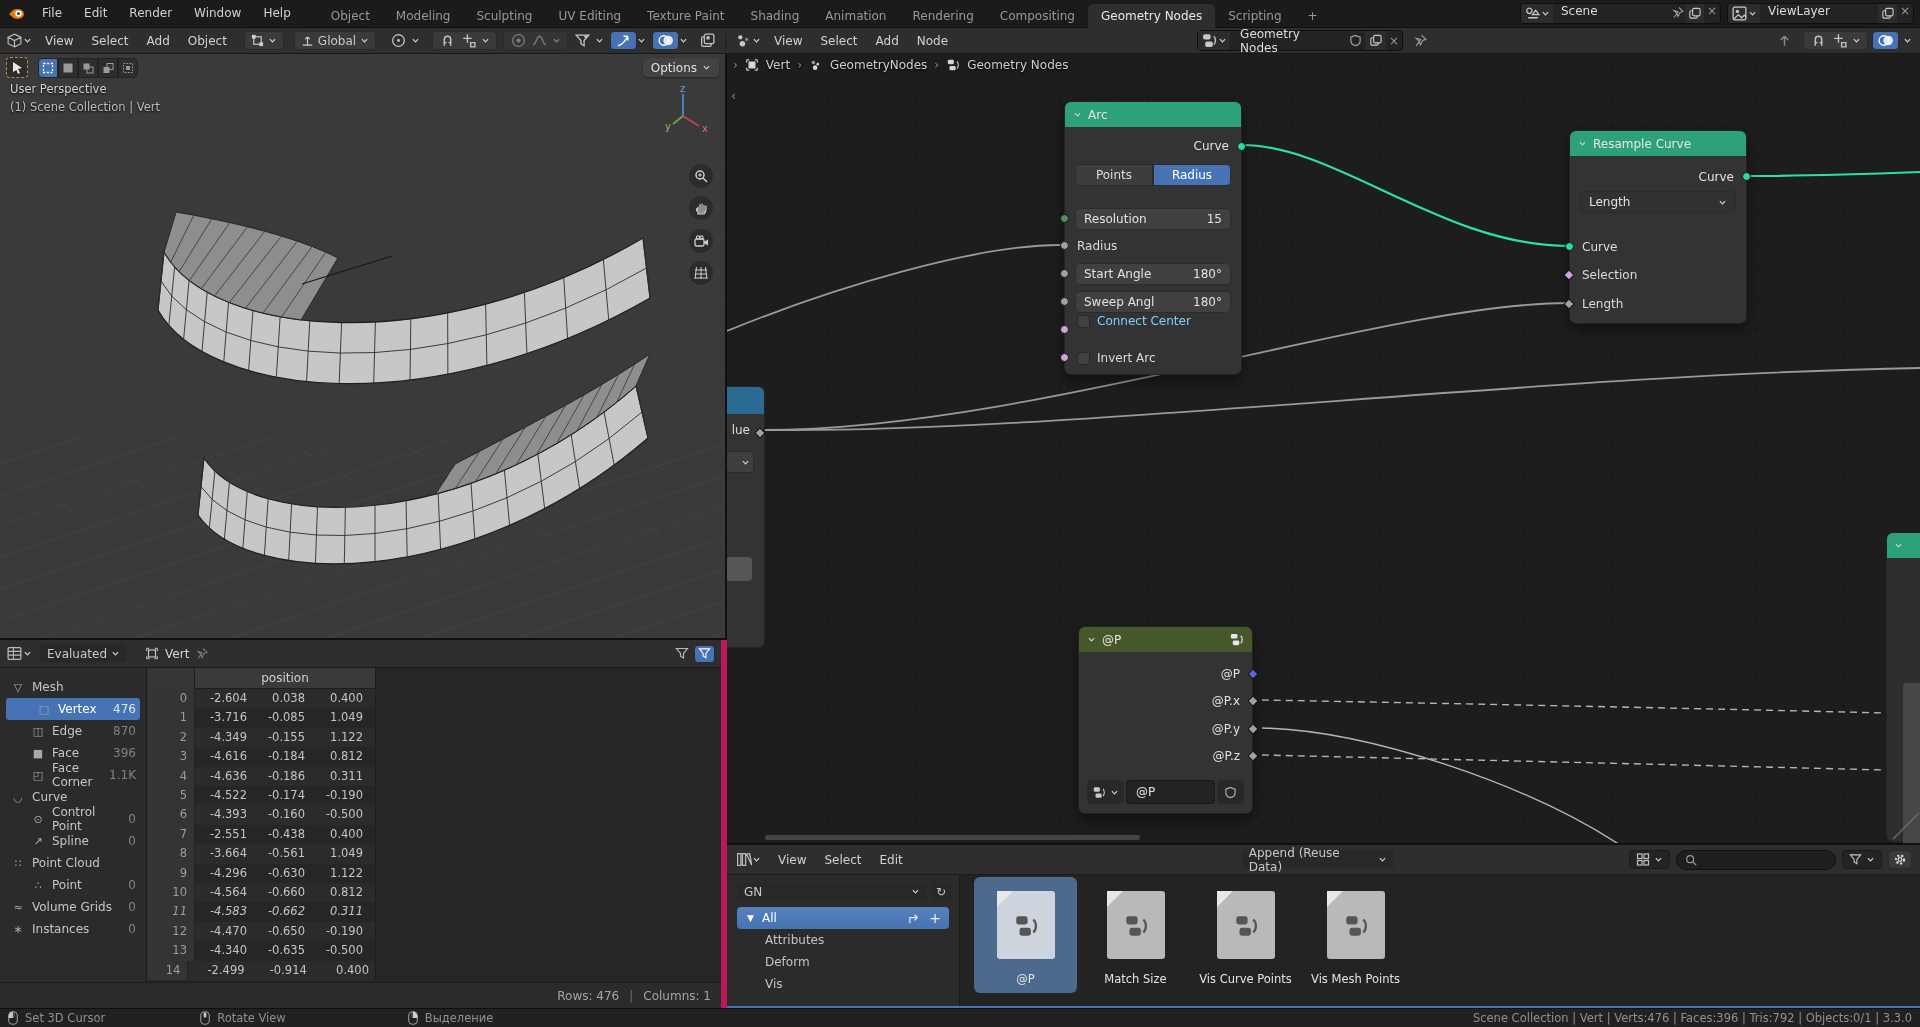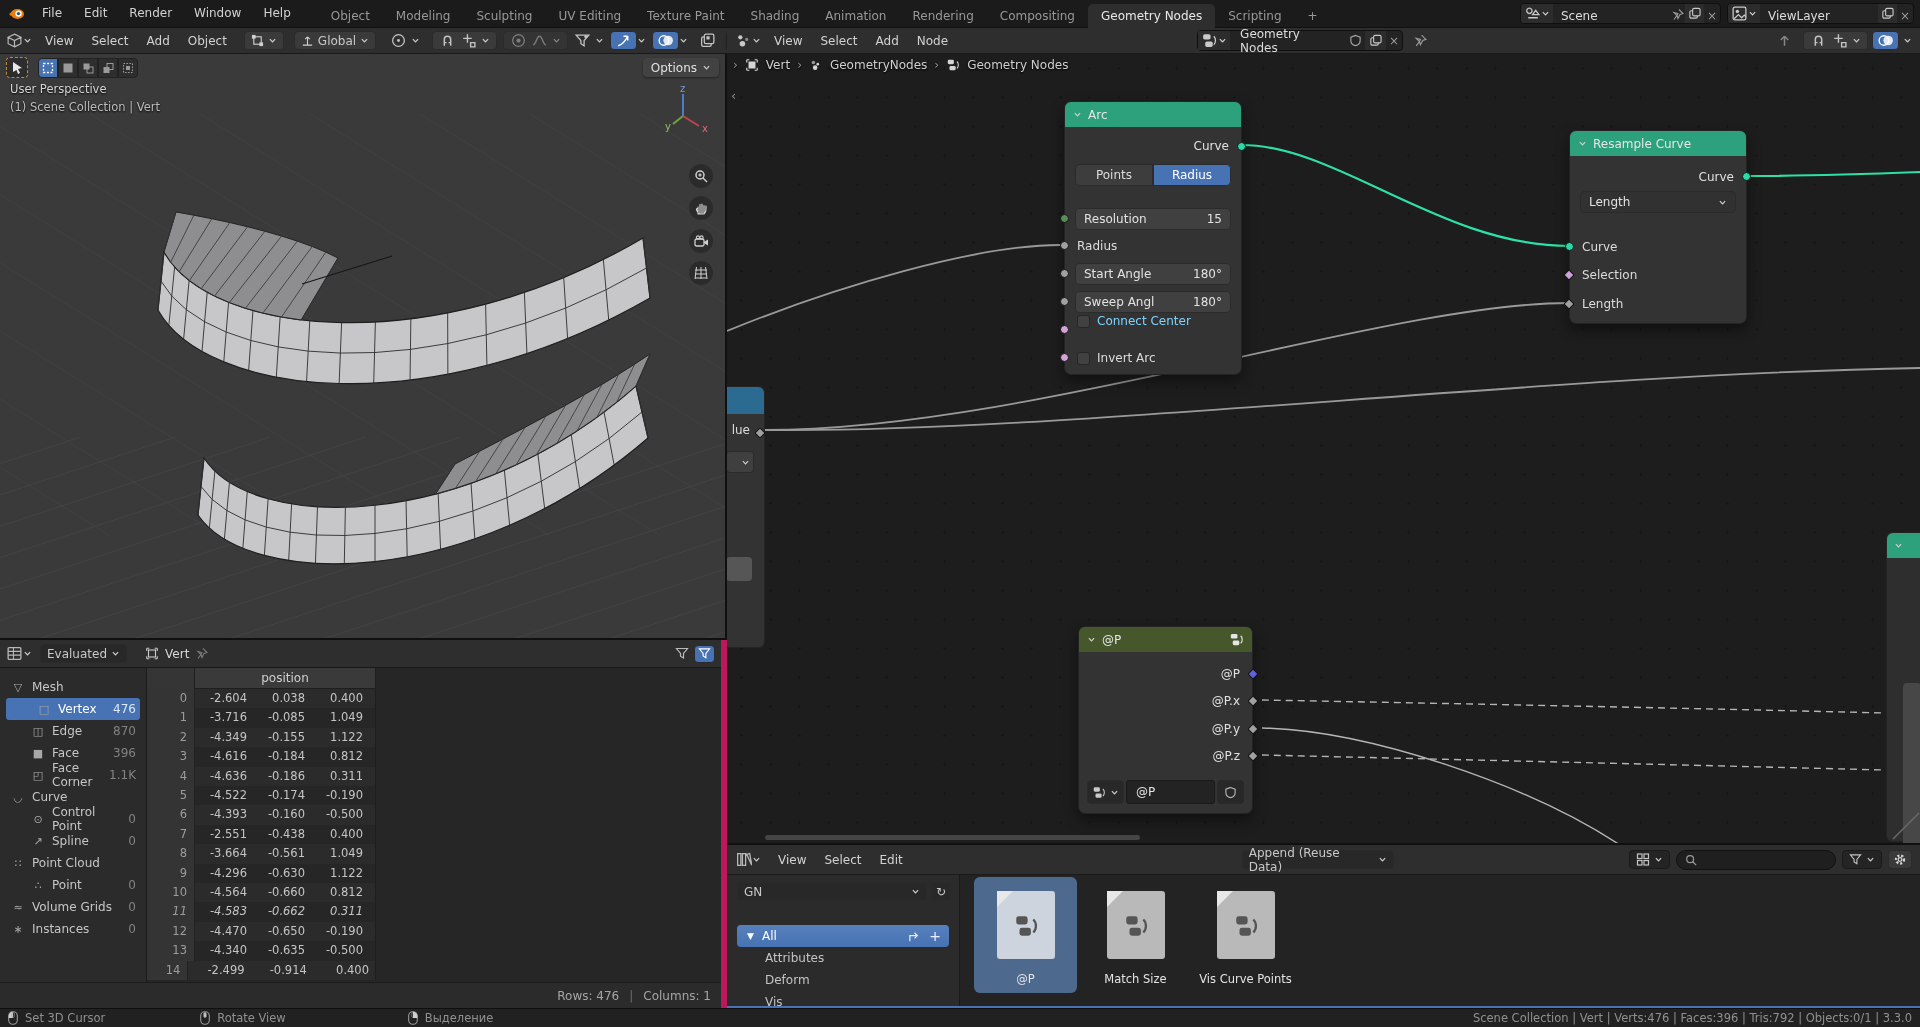--- a/index.html
+++ b/index.html
@@ -7,21 +7,21 @@
   body { font-family:"DejaVu Sans","Liberation Sans",sans-serif; font-size:12px; color:#c8c8c8; }
   #app { position:relative; width:1920px; height:1027px; background:#1d1d1d; }
 
   
   .topbar { position:absolute; left:0; top:0; width:1920px; height:28px; background:#1b1b1b; display:flex; align-items:center; border-bottom:1px solid #101010; }
   .menu-item { padding:0 11px; color:#d2d2d2; line-height:27px; cursor:default; }
   .ws-tabs { display:flex; align-items:flex-end; height:28px; margin-left:16px; }
   .ws-tab { padding:0 13px; height:24px; line-height:24px; color:#989898; border-radius:5px 5px 0 0; }
   .ws-tab.active { background:#2e2e2e; color:#e8e8e8; }
   .topbar-right { margin-left:auto; display:flex; gap:6px; margin-right:6px; }
-  .id-block { display:flex; align-items:flex-end; background:#232323; border:1px solid #0f0f0f; border-radius:4px; height:21px; overflow:hidden; }
+  .id-block { display:flex; align-items:flex-start; background:#232323; border:1px solid #0f0f0f; border-radius:4px; height:21px; overflow:hidden; }
   .id-block .icon-btn { background:#2c2c2c; height:100%; display:flex; align-items:center; padding:0 3px; }
   .id-block .id-name { padding:0 8px; width:118px; color:#dcdcdc; }
   .mini { width:16px; text-align:center; color:#9a9a9a; }
 
   
   .edr-header { position:absolute; height:26px; background:#2e2e2e; display:flex; align-items:center; border-bottom:1px solid #191919; }
   .hdr-menu { padding:0 9px; color:#d2d2d2; }
   .wbox { display:flex; align-items:center; gap:4px; background:#3a3a3a; border-radius:4px; height:19px; padding:0 6px; border:1px solid #2a2a2a; }
   .wbox.dark { background:#282828; }
   .blue-btn { background:#4772b3 !important; }
@@ -1030,21 +1030,21 @@
         <span class="wbox" style="padding:0 4px">
           <svg class="hicon" style="width:14px" viewBox="0 0 16 16">
               <circle cx="8" cy="8" r="4.6" fill="none" stroke="#d5d5d5" stroke-width="2.6" stroke-dasharray="2.4,2.1"></circle>
               <circle cx="8" cy="8" r="2.1" fill="none" stroke="#d5d5d5" stroke-width="1.4"></circle>
             </svg>
         </span>
       </span>
     </div>
 
     <div class="as-left">
-      <div style="display:flex;align-items:center;gap:4px;padding:7px 8px 24px 10px;">
+      <div style="display:flex;align-items:center;gap:4px;padding:7px 8px 6px 10px;">
         <span class="wbox dark" style="flex:1;justify-content:space-between">
           <span>GN</span>
           <svg class="chev" viewBox="0 0 10 8">
               <path d="M2,2.5 L5,5.5 L8,2.5"></path>
             </svg>
         </span>
         <span class="wbox dark" style="padding:0 4px;color:#c9c9c9">↻</span>
       </div>
       <div id="catalog-list">
           <div class="cat-row sel">
@@ -1096,20 +1096,31 @@
           <span class="doc">
             <span class="fold"></span>
             <svg width="26" height="26" viewBox="0 0 16 16" style="position:absolute;left:16px;top:22px">
               <rect x="2" y="2" width="7" height="5" rx="1.5" fill="#555"></rect>
               <rect x="4" y="9" width="7" height="5" rx="1.5" fill="#555"></rect>
               <path d="M12.5,4 a4,5 0 0,1 0,8" stroke="#555" fill="none" stroke-width="1.4"></path>
             </svg>
           </span>
           <span class="lbl">Vis Curve Points</span>
         </div>
+        <div class="card" style="left: 344px; top: 2px;">
+          <span class="doc">
+            <span class="fold"></span>
+            <svg width="26" height="26" viewBox="0 0 16 16" style="position:absolute;left:16px;top:22px">
+              <rect x="2" y="2" width="7" height="5" rx="1.5" fill="#555"></rect>
+              <rect x="4" y="9" width="7" height="5" rx="1.5" fill="#555"></rect>
+              <path d="M12.5,4 a4,5 0 0,1 0,8" stroke="#555" fill="none" stroke-width="1.4"></path>
+            </svg>
+          </span>
+          <span class="lbl">Vis Mesh Points</span>
+        </div>
       </div>
   </div>
   <div class="ab-blue-line"></div>
 
   <div class="statusbar">
     <span id="sb-left" style="display:flex;align-items:center">
         <span class="sb-item">
           <span style="display: flex;">
             <svg width="10" height="14" viewBox="0 0 10 14">
               <rect x="0.7" y="0.7" width="8.6" height="12.6" rx="4" fill="none" stroke="#9a9a9a" stroke-width="1.1"></rect>

